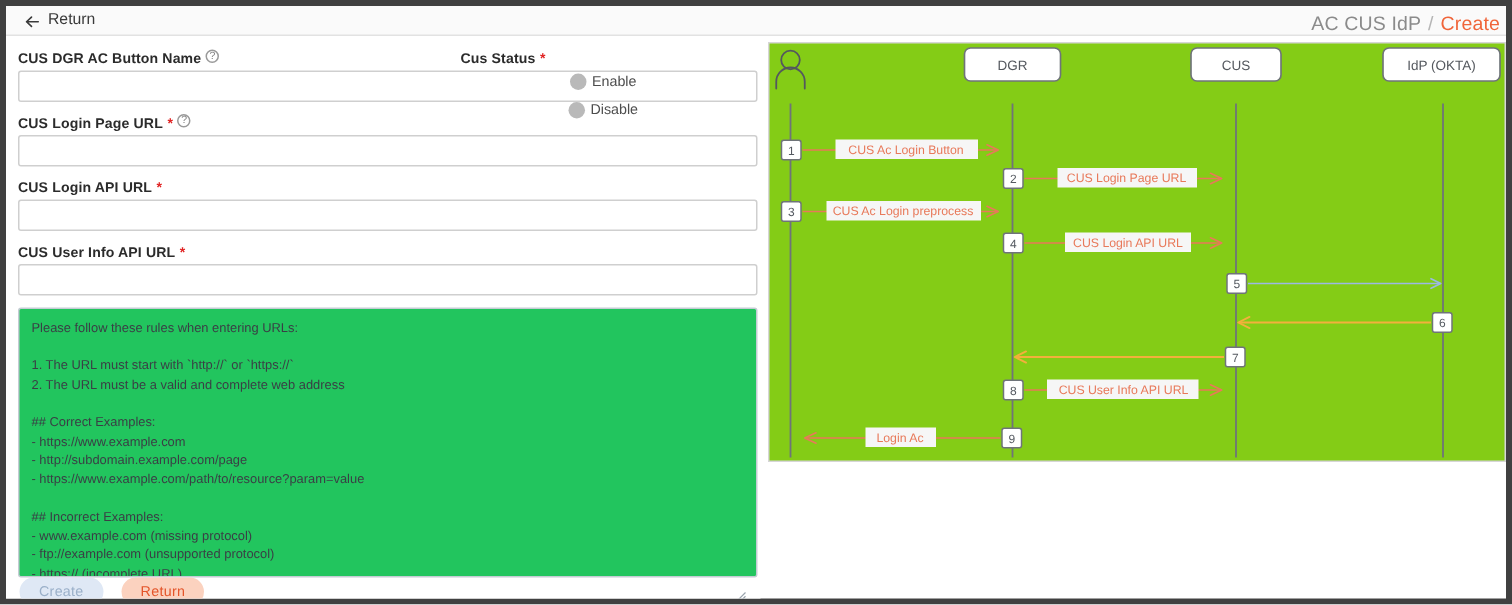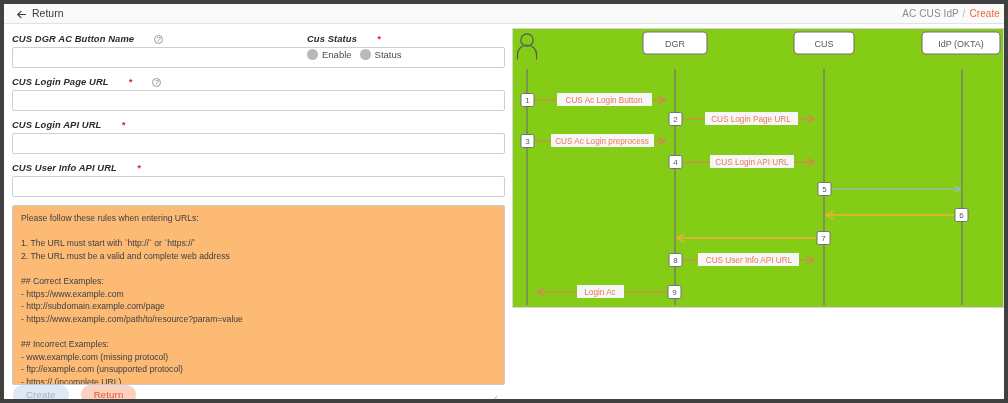--- a/index.html
+++ b/index.html
@@ -30,38 +30,37 @@
     display: flex; align-items: center; gap: 5px;
     font-size: 10.5px; color: #3a3a3a;
     cursor: pointer;
   }
   .arrow-left-icon {
     display: inline-block; width: 11px; height: 11px;
     position: relative; top: 1px;
   }
   .breadcrumb {
     position: absolute; right: 10px; top: 4px;
-    font-size: 10px; color: #8b8b8b;
+    font-size: 13px; color: #8b8b8b;
     letter-spacing: .1px;
   }
   .breadcrumb .crumb-current { color: #f0653a; }
   .breadcrumb .crumb-sep { color: #b5b5b5; margin: 0 1px; }
 
   
   .form-col {
     position: absolute; left: 0; top: 21px;
     width: 503px; height: 382px;
     background: #ffffff;
     padding: 8px 8px 0 8px;
   }
   .field-label {
     font-size: 9.4px; font-weight: bold; color: #2b2b2b;
-    margin: 0 0 3px 0; display: flex; align-items: flex-end; gap: 20px;
+    margin: 0 0 3px 0; display: flex; align-items: flex-start; gap: 3px;
     letter-spacing: .1px;
-    font-style: italic;
   }
   .req-star { color: #e02020; font-weight: bold; font-size: 9.4px; }
   .help-icon {
     display: inline-block; width: 9px; height: 9px;
     border: 1px solid #9a9a9a; border-radius: 50%;
     font-size: 7px; line-height: 7.5px; text-align: center;
     color: #7d7d7d; font-weight: normal;
   }
   .text-input {
     display: block; width: 493px; height: 21px;
@@ -69,33 +68,33 @@
     background: #ffffff; outline: none;
     font-size: 10px; color: #333; padding: 0 5px;
     font-family: "Liberation Sans", sans-serif;
   }
   .field-block { margin-bottom: 8px; }
 
   
   .status-group {
     position: absolute; left: 303px; top: 8px; width: 190px;
   }
-  .radio-row { display: flex; align-items: center; gap: 8px; margin-top: 5px; }
+  .radio-row { display: flex; align-items: center; gap: 8px; margin-top: 5px; flex-direction: column; }
   .radio-item { display: flex; align-items: center; gap: 4px; cursor: pointer; }
   .radio-dot {
     width: 11px; height: 11px; border-radius: 50%;
     background: #b9b9b9; display: inline-block;
   }
   .radio-label { font-size: 9.5px; color: #4d4d4d; }
 
   
   .url-example-box {
     width: 493px; height: 180px;
     border: 1px solid #c4ccd4; border-radius: 2px;
-    background: #fdba74;
+    background: #22c55e;
     font-size: 8.6px; line-height: 12.6px;
     color: #3a3f45; padding: 6px 8px;
     white-space: pre-wrap;
     overflow: hidden;
     font-family: "Liberation Sans", sans-serif;
     resize: none;
     position: relative;
   }
   .resize-grip {
     position: absolute; right: 9px; top: 363px;
@@ -217,21 +216,21 @@
         <span>Cus Status</span>
           <span class="req-star">*</span>
       </div>
       <div class="radio-row">
         <label class="radio-item">
           <span class="radio-dot"></span>
           <span class="radio-label">Enable</span>
         </label>
         <label class="radio-item">
           <span class="radio-dot"></span>
-          <span class="radio-label">Status</span>
+          <span class="radio-label">Disable</span>
         </label>
       </div>
     </div>
 
     <span class="resize-grip">
       <svg width="7" height="7" viewBox="0 0 7 7">
         <path d="M6 1 L1 6 M6 3.5 L3.5 6 M6 6 L6 6" stroke="#9aa4ad" stroke-width=".8" fill="none"></path>
       </svg>
     </span>
 

